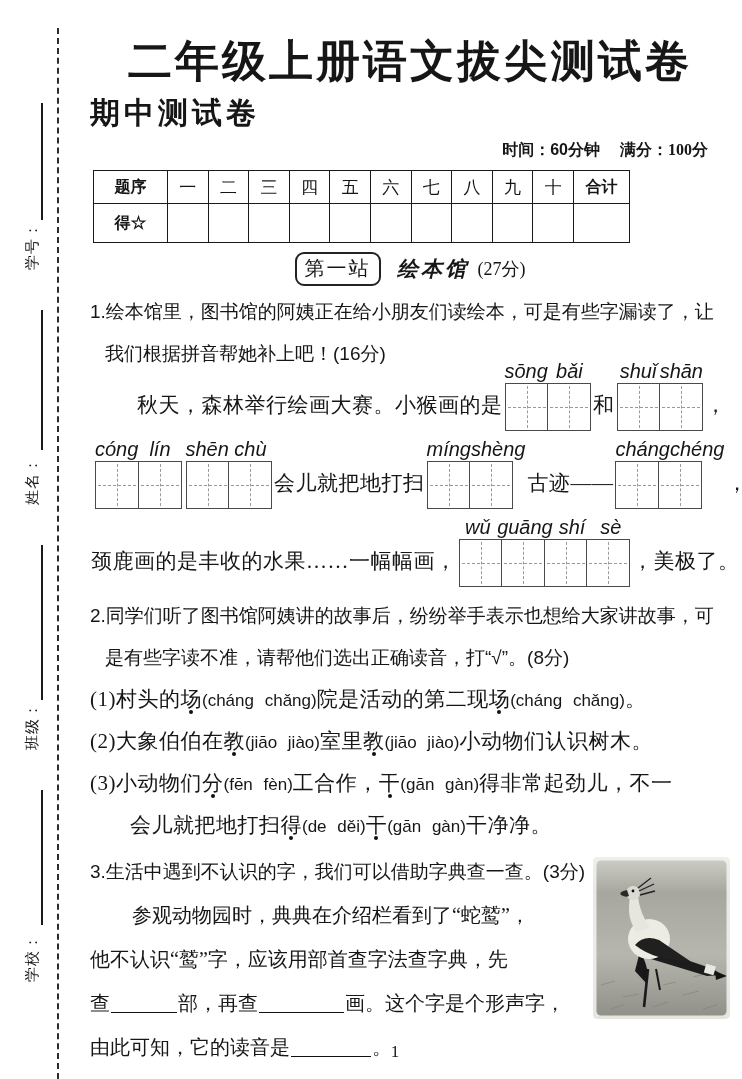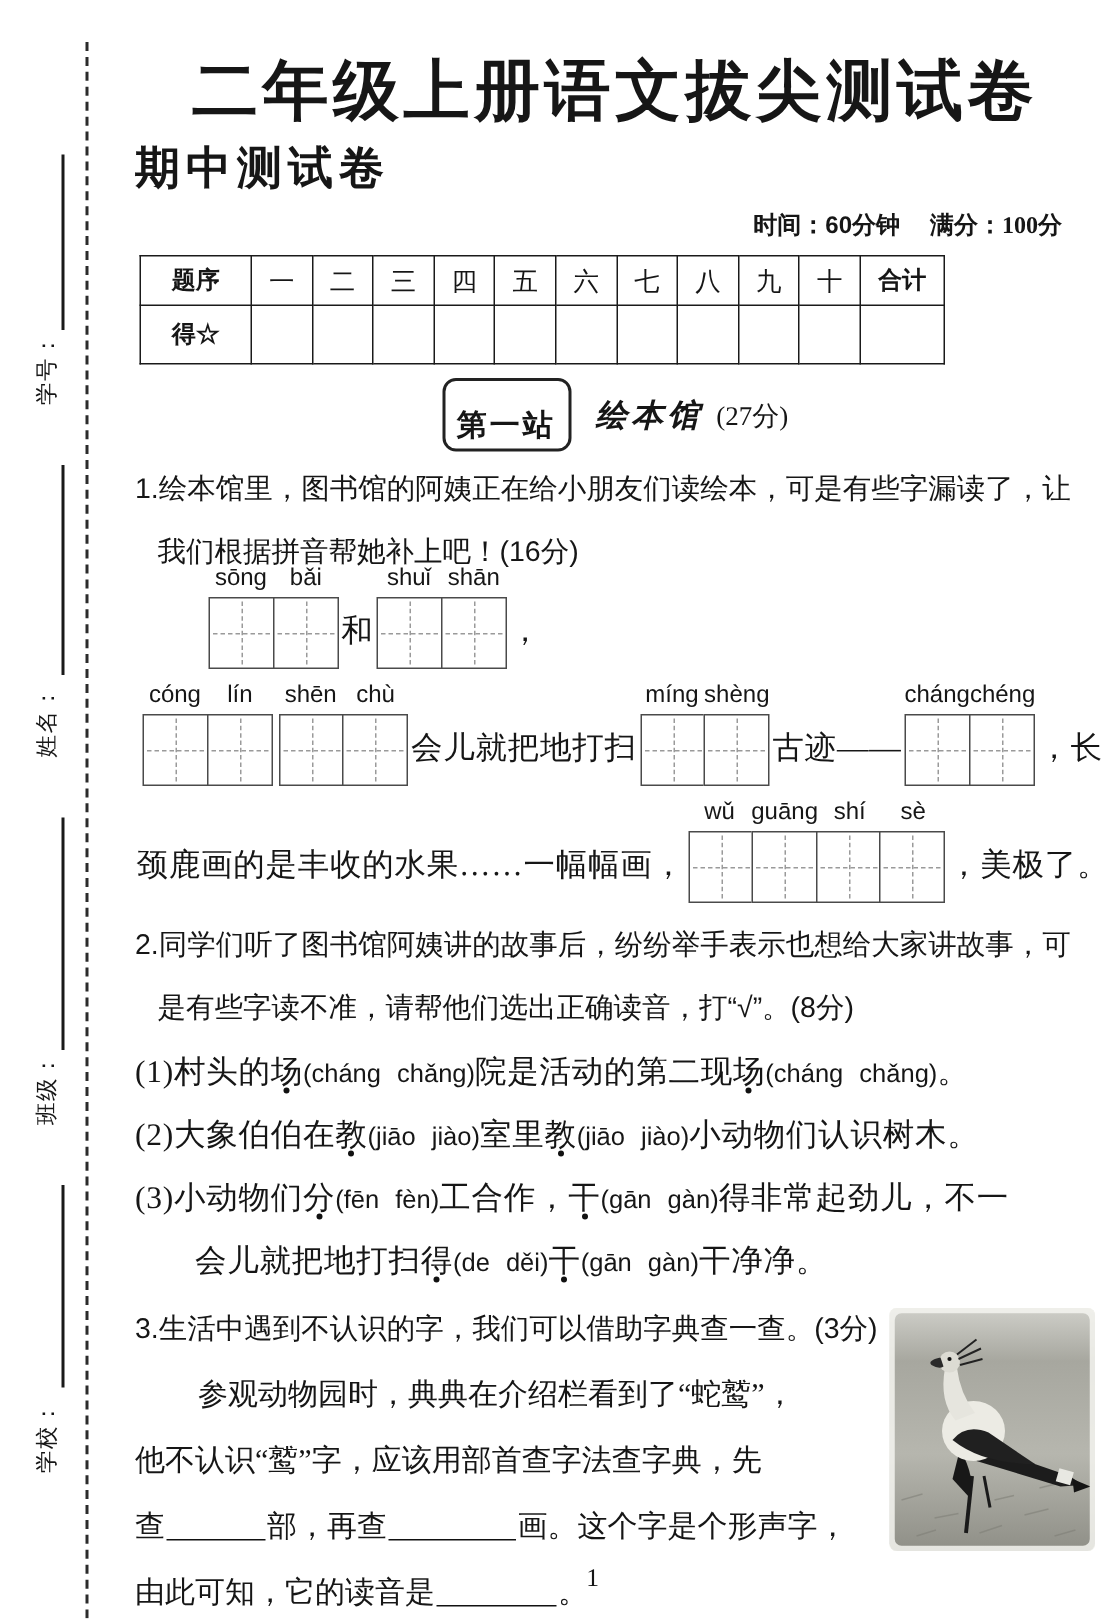--- a/index.html
+++ b/index.html
@@ -34,21 +34,21 @@
 
   .score-table{border-collapse:collapse;margin-top:9px;margin-left:3px;width:537px;table-layout:fixed;border-radius:11px;}
   .score-table td{border:1.5px solid #1a1a1a;text-align:center;padding:0;overflow:hidden;}
   .score-table tr.r1 td{height:32px;}
   .score-table tr.r2 td{height:38px;}
   .score-table td.hd{font-weight:bold;font-size:16px;}
   .score-table td.num{font-family:"Liberation Serif","DejaVu Serif",serif;font-size:17px;}
 
   .section-banner{margin-top:9px;text-align:center;}
   .badge{display:inline-block;vertical-align:middle;border:2px solid #222;border-radius:9px;
-         padding:16px 8px 2px;font-size:20px;font-weight:bold;letter-spacing:2px;}
+         padding:1px 8px 2px;font-size:20px;font-weight:normal;letter-spacing:2px;}
   .sec-title{vertical-align:middle;margin-left:12px;font-size:21px;font-weight:bold;letter-spacing:3px;font-style:italic;}
   .sec-points{vertical-align:middle;margin-left:4px;font-size:18px;
               font-family:"Liberation Serif","DejaVu Serif",serif;}
 
   .line{white-space:nowrap;}
   .stem-line{font-size:19px;line-height:42px;}
   #q1-stem{margin-top:5px;}
   #q1-content{margin-top:-14px;}
 
   .kai-line{font-family:"Liberation Serif","DejaVu Serif",serif;font-size:21px;line-height:41px;
@@ -57,21 +57,21 @@
 
   .dot{position:relative;}
   .dot::after{content:"";position:absolute;left:50%;bottom:-3px;width:4px;height:4px;
               margin-left:-2px;border-radius:50%;background:#111;}
 
   
   .boxline{display:flex;align-items:flex-end;margin-bottom:8px;white-space:nowrap;}
   .boxline .seg{font-family:"Liberation Serif","DejaVu Serif",serif;font-size:21px;
                 padding-bottom:12px;letter-spacing:0.5px;}
   .box-group{display:inline-flex;flex-direction:column;margin:0 2px;}
-  .pinyin-row{display:flex;font-size:16px;line-height:20px;margin-bottom:2px;}
+  .pinyin-row{display:flex;font-size:20px;line-height:20px;margin-bottom:2px;font-style:italic;}
   .py{flex:1;text-align:center;white-space:nowrap;}
   .cells{display:flex;}
   .cell{position:relative;width:44px;height:48px;box-sizing:border-box;
         border:1.5px solid #4a4a4a;margin-left:-1.5px;background:#fff;}
   .cell:first-child{margin-left:0;}
   .cell i{display:block;}
   .cell .dh{position:absolute;left:2px;right:2px;top:50%;border-top:1px dashed #9a9a9a;}
   .cell .dv{position:absolute;top:2px;bottom:2px;left:50%;border-left:1px dashed #9a9a9a;}
 
   .blank{display:inline-block;height:1em;border-bottom:1.5px solid #111;
@@ -162,20 +162,21 @@
       <span class="sec-title">绘本馆</span>
       <span class="sec-points">(27分)</span>
     </div>
 
     <div id="q1-stem" class="stem">
         <div class="line stem-line"><span class="seg">1.绘本馆里，图书馆的阿姨正在给小朋友们读绘本，可是有些字漏读了，让</span></div>
         <div class="line stem-line" style="padding-left: 15px;"><span class="seg">我们根据拼音帮她补上吧！(16分)</span></div>
       </div>
     <div id="q1-content">
         <div class="line content-line boxline" style="padding-left: 47px;">
+          <span class="seg">秋天，森林举行绘画大赛。小猴画的是</span>
           <span class="box-group">
             <span class="pinyin-row">
               <span class="py">sōng</span>
               <span class="py">bǎi</span>
             </span>
             <span class="cells">
               <span class="cell">
                 <i class="dh"></i>
                 <i class="dv"></i>
               </span>

